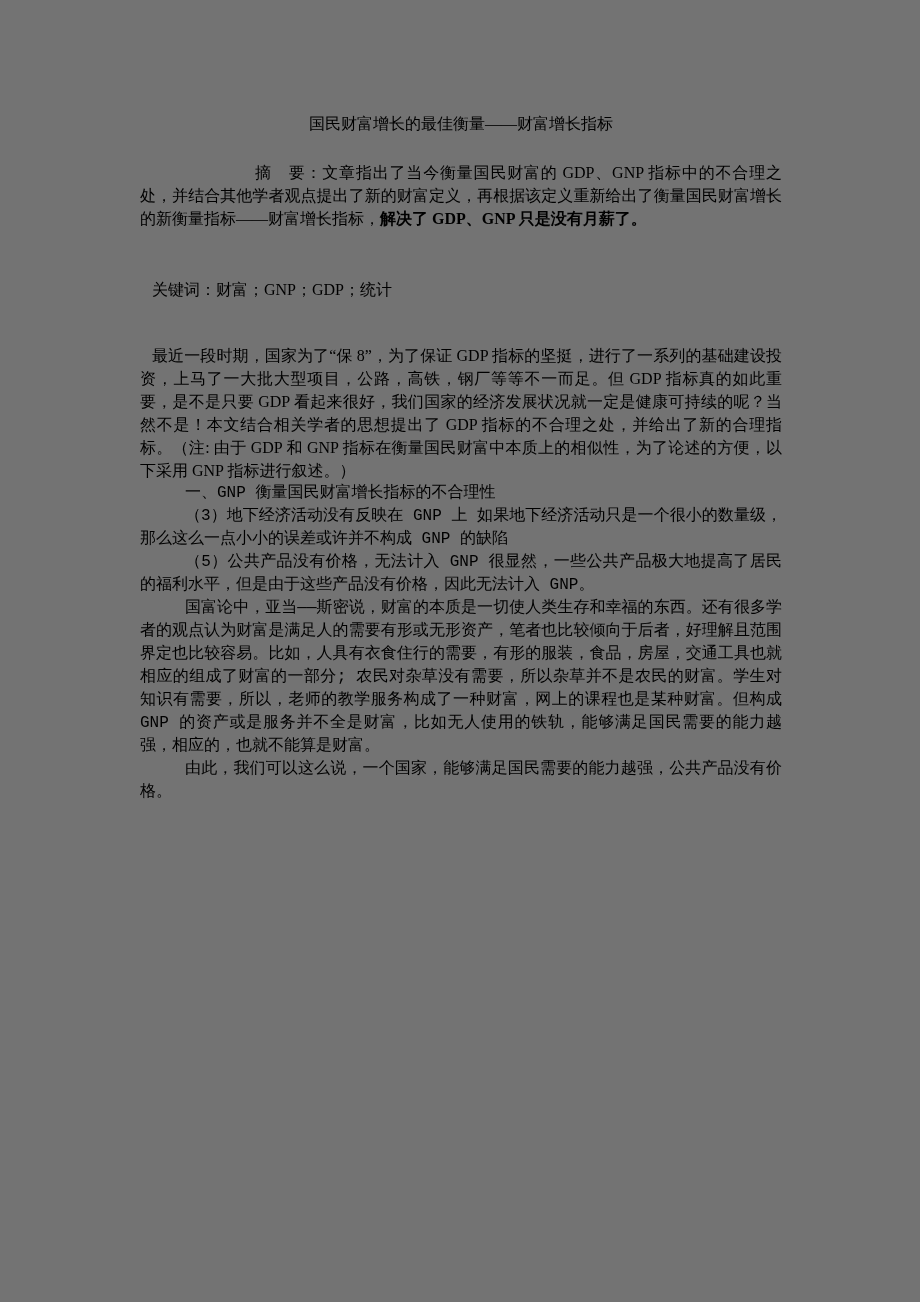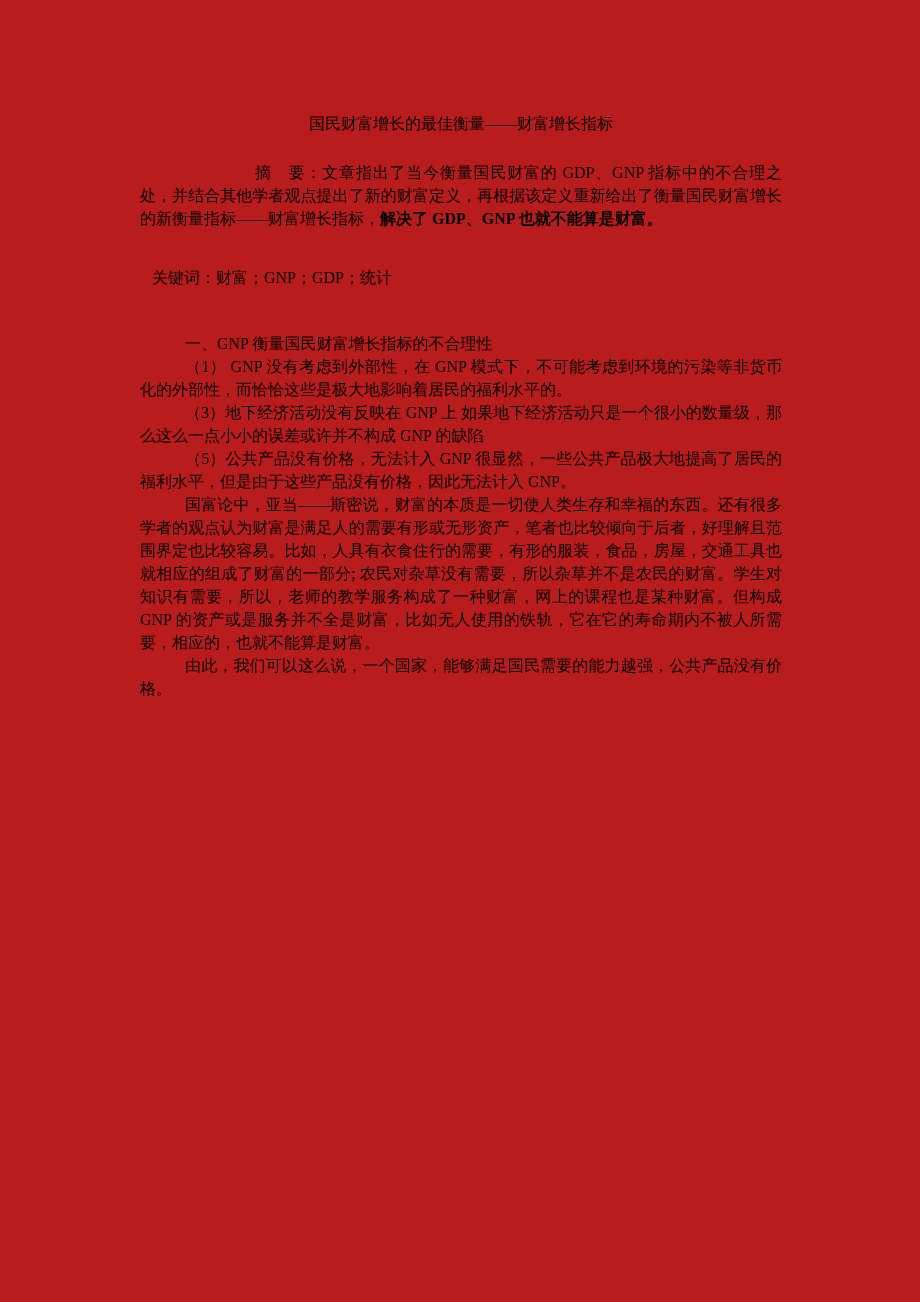--- a/index.html
+++ b/index.html
@@ -5,21 +5,21 @@
   html, body {
     margin: 0;
     padding: 0;
     background: #ffffff;
   }
   .page {
     position: relative;
     width: 920px;
     height: 1302px;
     margin: 0 auto;
-    background: #b91c1c;
+    background: #737373;
     color: #000000;
     font-family: "Liberation Serif", "DejaVu Serif", serif;
     font-size: 16px;
     line-height: 23px;
     overflow: hidden;
   }
   .content {
     padding: 112px 138px 0 140px;
   }
   .doc-title {
@@ -34,48 +34,49 @@
     text-align: justify;
   }
   .abstract {
     margin-top: 26px;
     text-indent: 115px;
   }
   .abstract b {
     font-weight: bold;
   }
   .keywords {
-    margin-top: 36px;
+    margin-top: 48px;
     text-indent: 12px;
   }
   .body-block {
     margin-top: 43px;
   }
   .indent-sm {
     text-indent: 12px;
   }
   .indent-std {
     text-indent: 45px;
+    font-family: Liberation Mono, monospace;
   }
 </style>
 </head>
 <body>
 
 <div class="page">
   <div class="content">
 
     <h1 class="doc-title">国民财富增长的最佳衡量——财富增长指标</h1>
 
-    <p class="abstract"><span>摘　要：文章指出了当今衡量国民财富的 GDP、GNP 指标中的不合理之处，并结合其他学者观点提出了新的财富定义，再根据该定义重新给出了衡量国民财富增长的新衡量指标——财富增长指标，</span><b>解决了 GDP、GNP 也就不能算是财富。</b></p>
+    <p class="abstract"><span>摘　要：文章指出了当今衡量国民财富的 GDP、GNP 指标中的不合理之处，并结合其他学者观点提出了新的财富定义，再根据该定义重新给出了衡量国民财富增长的新衡量指标——财富增长指标，</span><b>解决了 GDP、GNP 只是没有月薪了。</b></p>
 
     <p class="keywords">关键词：财富；GNP；GDP；统计</p>
 
     <div class="body-block">
+      <p class="indent-sm">最近一段时期，国家为了“保 8”，为了保证 GDP 指标的坚挺，进行了一系列的基础建设投资，上马了一大批大型项目，公路，高铁，钢厂等等不一而足。但 GDP 指标真的如此重要，是不是只要 GDP 看起来很好，我们国家的经济发展状况就一定是健康可持续的呢？当然不是！本文结合相关学者的思想提出了 GDP 指标的不合理之处，并给出了新的合理指标。（注: 由于 GDP 和 GNP 指标在衡量国民财富中本质上的相似性，为了论述的方便，以下采用 GNP 指标进行叙述。）</p>
       <p class="indent-std">一、GNP 衡量国民财富增长指标的不合理性</p>
-      <p class="indent-std">（1） GNP 没有考虑到外部性，在 GNP 模式下，不可能考虑到环境的污染等非货币化的外部性，而恰恰这些是极大地影响着居民的福利水平的。</p>
       <p class="indent-std">（3）地下经济活动没有反映在 GNP 上 如果地下经济活动只是一个很小的数量级，那么这么一点小小的误差或许并不构成 GNP 的缺陷</p>
       <p class="indent-std">（5）公共产品没有价格，无法计入 GNP 很显然，一些公共产品极大地提高了居民的福利水平，但是由于这些产品没有价格，因此无法计入 GNP。</p>
-      <p class="indent-std">国富论中，亚当——斯密说，财富的本质是一切使人类生存和幸福的东西。还有很多学者的观点认为财富是满足人的需要有形或无形资产，笔者也比较倾向于后者，好理解且范围界定也比较容易。比如，人具有衣食住行的需要，有形的服装，食品，房屋，交通工具也就相应的组成了财富的一部分; 农民对杂草没有需要，所以杂草并不是农民的财富。学生对知识有需要，所以，老师的教学服务构成了一种财富，网上的课程也是某种财富。但构成 GNP 的资产或是服务并不全是财富，比如无人使用的铁轨，它在它的寿命期内不被人所需要，相应的，也就不能算是财富。</p>
+      <p class="indent-std">国富论中，亚当——斯密说，财富的本质是一切使人类生存和幸福的东西。还有很多学者的观点认为财富是满足人的需要有形或无形资产，笔者也比较倾向于后者，好理解且范围界定也比较容易。比如，人具有衣食住行的需要，有形的服装，食品，房屋，交通工具也就相应的组成了财富的一部分; 农民对杂草没有需要，所以杂草并不是农民的财富。学生对知识有需要，所以，老师的教学服务构成了一种财富，网上的课程也是某种财富。但构成 GNP 的资产或是服务并不全是财富，比如无人使用的铁轨，能够满足国民需要的能力越强，相应的，也就不能算是财富。</p>
       <p class="indent-std">由此，我们可以这么说，一个国家，能够满足国民需要的能力越强，公共产品没有价格。</p>
     </div>
 
   </div>
 </div>
 
 </body></html>

